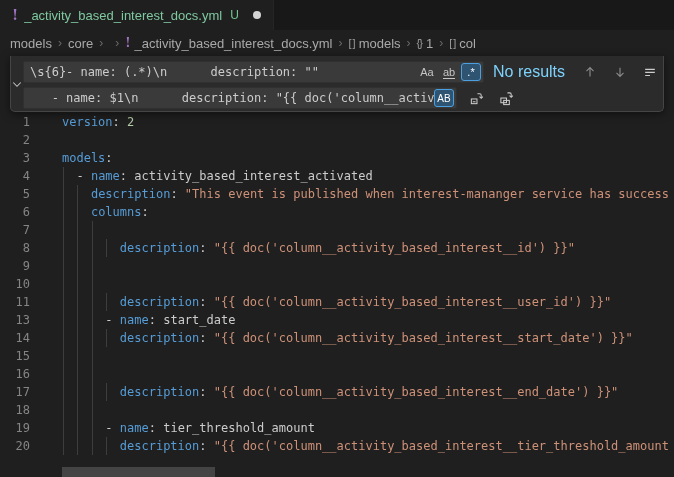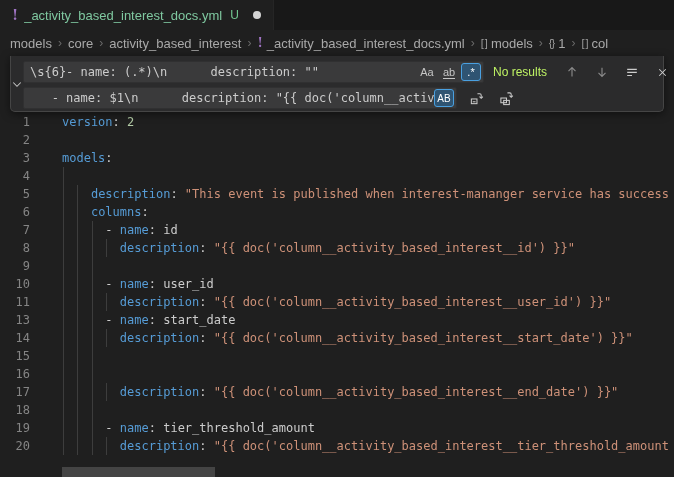--- a/index.html
+++ b/index.html
@@ -38,21 +38,21 @@
               display:flex; align-items:center; overflow:hidden; cursor:text; }
   .fw-text { font-family:"DejaVu Sans Mono", monospace; font-size:12px; color:#cccccc;
              white-space:pre; padding-left:6px; flex:1; overflow:hidden; }
   .find-box { width:461px; }
   .replace-box { width:434px; }
   .opt { min-width:20px; height:18px; display:flex; align-items:center; justify-content:center;
          border-radius:3px; margin-right:2px; font-size:11px; color:#c5c5c5; cursor:pointer;
          padding:0 2px; }
   .opt.active { background:rgba(35,110,170,.5); border:1px solid #4aa0e0; color:#ffffff; }
   .opt .ul { border-bottom:1px solid #c5c5c5; }
-  .status { font-size:12px; color:#bef264; margin-left:9px; white-space:nowrap; }
+  .status { font-size:16px; color:#7dd3fc; margin-left:9px; white-space:nowrap; }
   .iconbtn { width:22px; height:22px; display:flex; align-items:center; justify-content:center;
              color:#cccccc; cursor:pointer; border-radius:3px; }
   .iconbtn.dim { color:#8a8a8a; }
   .iconbtn svg { display:block; }
   .fw-nav { display:flex; align-items:center; margin-left:14px; gap:8px; }
   .rep-btns { display:flex; align-items:center; margin-left:8px; gap:8px; }
   
   .editor { position:absolute; left:0; top:113px; width:674px; height:364px;
             font-family:"DejaVu Sans Mono", monospace; font-size:12px; overflow:hidden; }
   .line { position:relative; height:18px; line-height:18px; white-space:pre; cursor:text; }
@@ -83,23 +83,20 @@
 
   <div class="breadcrumbs" id="breadcrumbs">
       <span class="crumb">
         <span>models</span>
       </span>
       <span class="crumb-sep">›</span>
       <span class="crumb">
         <span>core</span>
       </span>
       <span class="crumb-sep">›</span>
-      <span class="crumb">
-        <span>activity_based_interest</span>
-      </span>
       <span class="crumb-sep">›</span>
       <span class="crumb">
         <span class="yaml-icon">!</span>
         <span>_activity_based_interest_docs.yml</span>
       </span>
       <span class="crumb-sep">›</span>
       <span class="crumb">
         <span class="sym">[ ]</span>
         <span>models</span>
       </span>
@@ -179,27 +176,27 @@
           </span>
         </div>
       </div>
     </div>
   </div>
 
   <div class="editor" id="editor">
       <div class="line"><span class="ln">1</span><span class="code"><span class="tok-key">version</span><span class="tok-punc">:</span><span> </span><span class="tok-num">2</span></span></div>
       <div class="line"><span class="ln">2</span><span class="code"></span></div>
       <div class="line"><span class="ln">3</span><span class="code"><span class="tok-key">models</span><span class="tok-punc">:</span></span></div>
-      <div class="line"><span class="ln">4</span><span class="guide" style="left: 63px;"></span></div>
+      <div class="line"><span class="ln">4</span><span class="guide" style="left: 63px;"></span><span class="code"><span>  </span><span class="tok-punc">- </span><span class="tok-key">name</span><span class="tok-punc">:</span><span> </span><span class="tok-punc">activity_based_interest_activated</span></span></div>
       <div class="line"><span class="ln">5</span><span class="guide" style="left: 63px;"></span><span class="guide" style="left: 77.46px;"></span><span class="code"><span>    </span><span class="tok-key">description</span><span class="tok-punc">:</span><span> </span><span class="tok-str">"This event is published when interest-mananger service has success</span></span></div>
       <div class="line"><span class="ln">6</span><span class="guide" style="left: 63px;"></span><span class="guide" style="left: 77.46px;"></span><span class="code"><span>    </span><span class="tok-key">columns</span><span class="tok-punc">:</span></span></div>
-      <div class="line"><span class="ln">7</span><span class="guide" style="left: 63px;"></span><span class="guide" style="left: 77.46px;"></span><span class="guide" style="left: 91.92px;"></span><span class="code"><span>      </span><span class="tok-punc">- </span><span class="tok-key">name</span><span class="tok-punc">:</span><span> </span><span class="tok-punc">id</span></span></div>
+      <div class="line"><span class="ln">7</span><span class="guide" style="left: 63px;"></span><span class="guide" style="left: 77.46px;"></span><span class="guide" style="left: 91.92px;"></span></div>
       <div class="line"><span class="ln">8</span><span class="guide" style="left: 63px;"></span><span class="guide" style="left: 77.46px;"></span><span class="guide" style="left: 91.92px;"></span><span class="guide" style="left: 106.38px;"></span><span class="code"><span>        </span><span class="tok-key">description</span><span class="tok-punc">:</span><span> </span><span class="tok-str">"{{ doc('column__activity_based_interest__id') }}"</span></span></div>
       <div class="line"><span class="ln">9</span><span class="guide" style="left: 63px;"></span><span class="guide" style="left: 77.46px;"></span><span class="guide" style="left: 91.92px;"></span><span class="code"></span></div>
-      <div class="line"><span class="ln">10</span><span class="guide" style="left: 63px;"></span><span class="guide" style="left: 77.46px;"></span><span class="guide" style="left: 91.92px;"></span><span class="code"><span>      </span><span class="tok-punc">- </span><span class="tok-key">name</span><span class="tok-punc">:</span><span> </span><span class="tok-punc">user_id</span></span></div>
+      <div class="line"><span class="ln">10</span><span class="guide" style="left: 63px;"></span><span class="guide" style="left: 77.46px;"></span><span class="guide" style="left: 91.92px;"></span></div>
       <div class="line"><span class="ln">11</span><span class="guide" style="left: 63px;"></span><span class="guide" style="left: 77.46px;"></span><span class="guide" style="left: 91.92px;"></span><span class="guide" style="left: 106.38px;"></span><span class="code"><span>        </span><span class="tok-key">description</span><span class="tok-punc">:</span><span> </span><span class="tok-str">"{{ doc('column__activity_based_interest__user_id') }}"</span></span></div>
       <div class="line"><span class="ln">13</span><span class="guide" style="left: 63px;"></span><span class="guide" style="left: 77.46px;"></span><span class="guide" style="left: 91.92px;"></span><span class="code"><span>      </span><span class="tok-punc">- </span><span class="tok-key">name</span><span class="tok-punc">:</span><span> </span><span class="tok-punc">start_date</span></span></div>
       <div class="line"><span class="ln">14</span><span class="guide" style="left: 63px;"></span><span class="guide" style="left: 77.46px;"></span><span class="guide" style="left: 91.92px;"></span><span class="guide" style="left: 106.38px;"></span><span class="code"><span>        </span><span class="tok-key">description</span><span class="tok-punc">:</span><span> </span><span class="tok-str">"{{ doc('column__activity_based_interest__start_date') }}"</span></span></div>
       <div class="line"><span class="ln">15</span><span class="guide" style="left: 63px;"></span><span class="guide" style="left: 77.46px;"></span><span class="guide" style="left: 91.92px;"></span><span class="code"></span></div>
       <div class="line"><span class="ln">16</span><span class="guide" style="left: 63px;"></span><span class="guide" style="left: 77.46px;"></span><span class="guide" style="left: 91.92px;"></span></div>
       <div class="line"><span class="ln">17</span><span class="guide" style="left: 63px;"></span><span class="guide" style="left: 77.46px;"></span><span class="guide" style="left: 91.92px;"></span><span class="guide" style="left: 106.38px;"></span><span class="code"><span>        </span><span class="tok-key">description</span><span class="tok-punc">:</span><span> </span><span class="tok-str">"{{ doc('column__activity_based_interest__end_date') }}"</span></span></div>
       <div class="line"><span class="ln">18</span><span class="guide" style="left: 63px;"></span><span class="guide" style="left: 77.46px;"></span><span class="guide" style="left: 91.92px;"></span><span class="code"></span></div>
       <div class="line"><span class="ln">19</span><span class="guide" style="left: 63px;"></span><span class="guide" style="left: 77.46px;"></span><span class="guide" style="left: 91.92px;"></span><span class="code"><span>      </span><span class="tok-punc">- </span><span class="tok-key">name</span><span class="tok-punc">:</span><span> </span><span class="tok-punc">tier_threshold_amount</span></span></div>
       <div class="line"><span class="ln">20</span><span class="guide" style="left: 63px;"></span><span class="guide" style="left: 77.46px;"></span><span class="guide" style="left: 91.92px;"></span><span class="guide" style="left: 106.38px;"></span><span class="code"><span>        </span><span class="tok-key">description</span><span class="tok-punc">:</span><span> </span><span class="tok-str">"{{ doc('column__activity_based_interest__tier_threshold_amount</span></span></div>
     </div>

